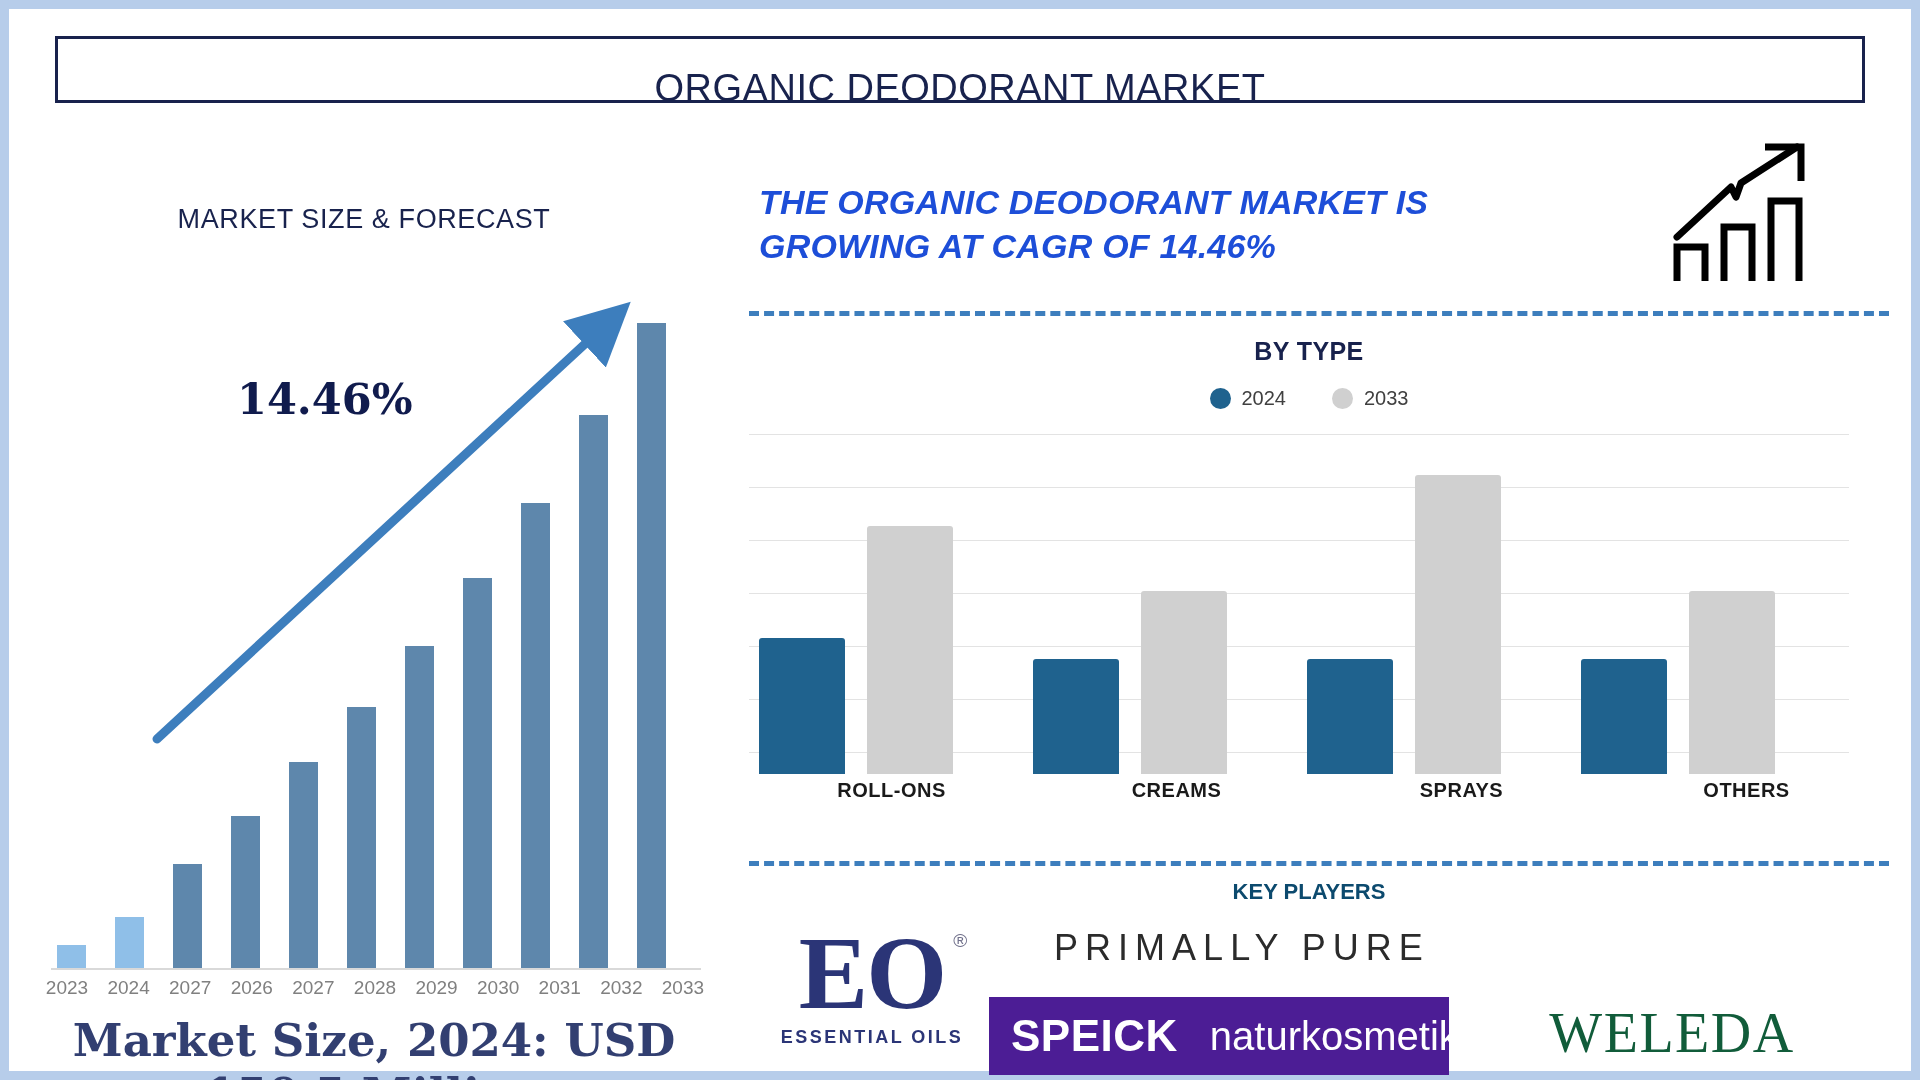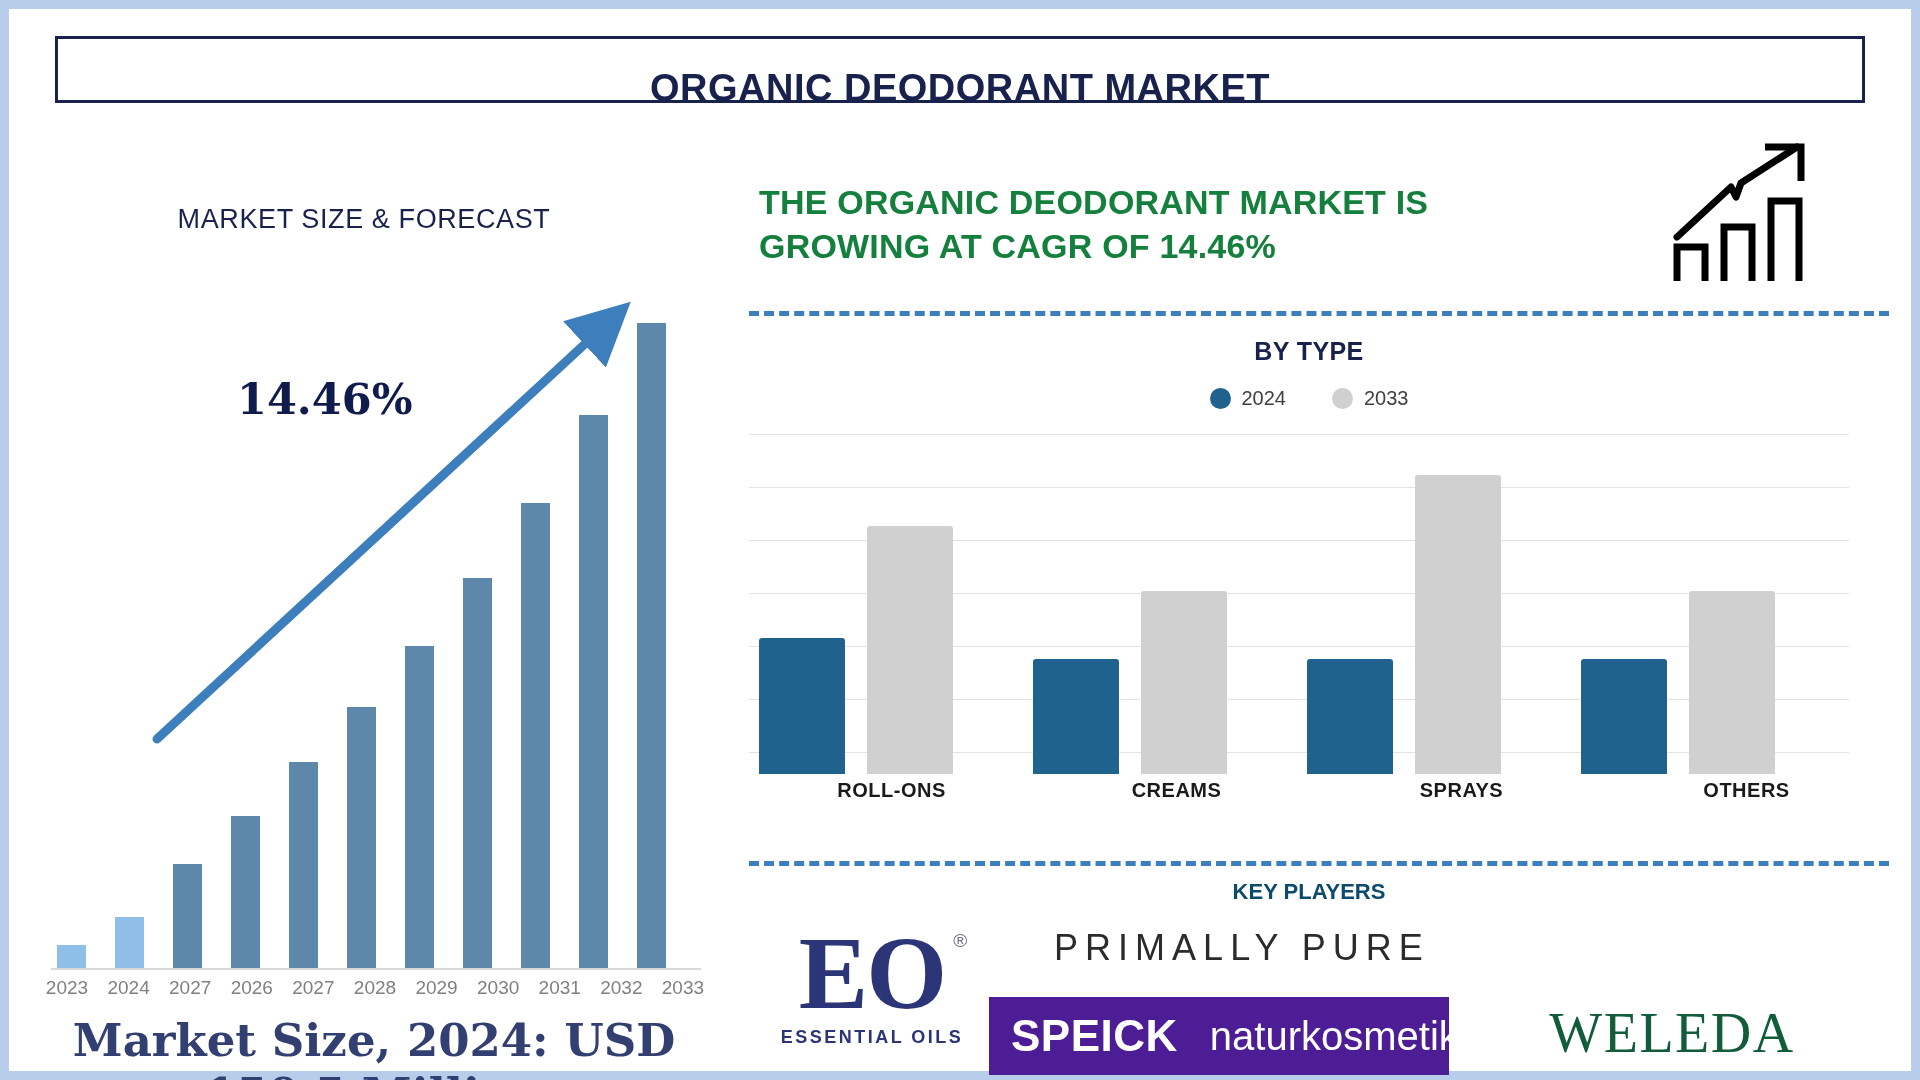--- a/index.html
+++ b/index.html
@@ -25,21 +25,21 @@
   .title-box {
     position: absolute;
     left: 46px; top: 27px;
     width: 1810px; height: 67px;
     border: 3px solid #18224d;
     display: flex; align-items: center; justify-content: center;
     background: #ffffff;
   }
   .title-text {
     font-size: 38px;
-    font-weight: bold;
+    font-weight: normal;
     letter-spacing: 0.5px;
     color: #18224d;
     font-family: "Liberation Sans", sans-serif;
     margin-top: 38px;
   }
 
   
   .left-panel { position: absolute; left: 0; top: 110px; width: 710px; height: 960px; }
   .mkt-size-head {
     position: absolute; left: 0; top: 85px; width: 710px;
@@ -79,22 +79,23 @@
     font-size: 45px; font-weight: bold; line-height: 1.2;
     color: #323f71;
     font-family: "DejaVu Serif", serif;
   }
 
   
   .right-panel { position: absolute; left: 730px; top: 110px; width: 1160px; height: 960px; }
   .headline {
     position: absolute; left: 20px; top: 62px; width: 810px;
     font-size: 34px; font-weight: bold; line-height: 1.28;
-    color: #15803d;
+    color: #1d4ed8;
     letter-spacing: 0.2px;
+    font-style: italic;
   }
   .growth-icon { position: absolute; left: 930px; top: 20px; width: 150px; height: 145px; }
   .dash-divider {
     position: absolute; left: 10px; width: 1140px; height: 0;
     border-top: 5px dashed #3d7ebd;
   }
   .dash-top { top: 192px; }
   .dash-bottom { top: 742px; }
   .by-type-head {
     position: absolute; left: 0; top: 218px; width: 1140px;

